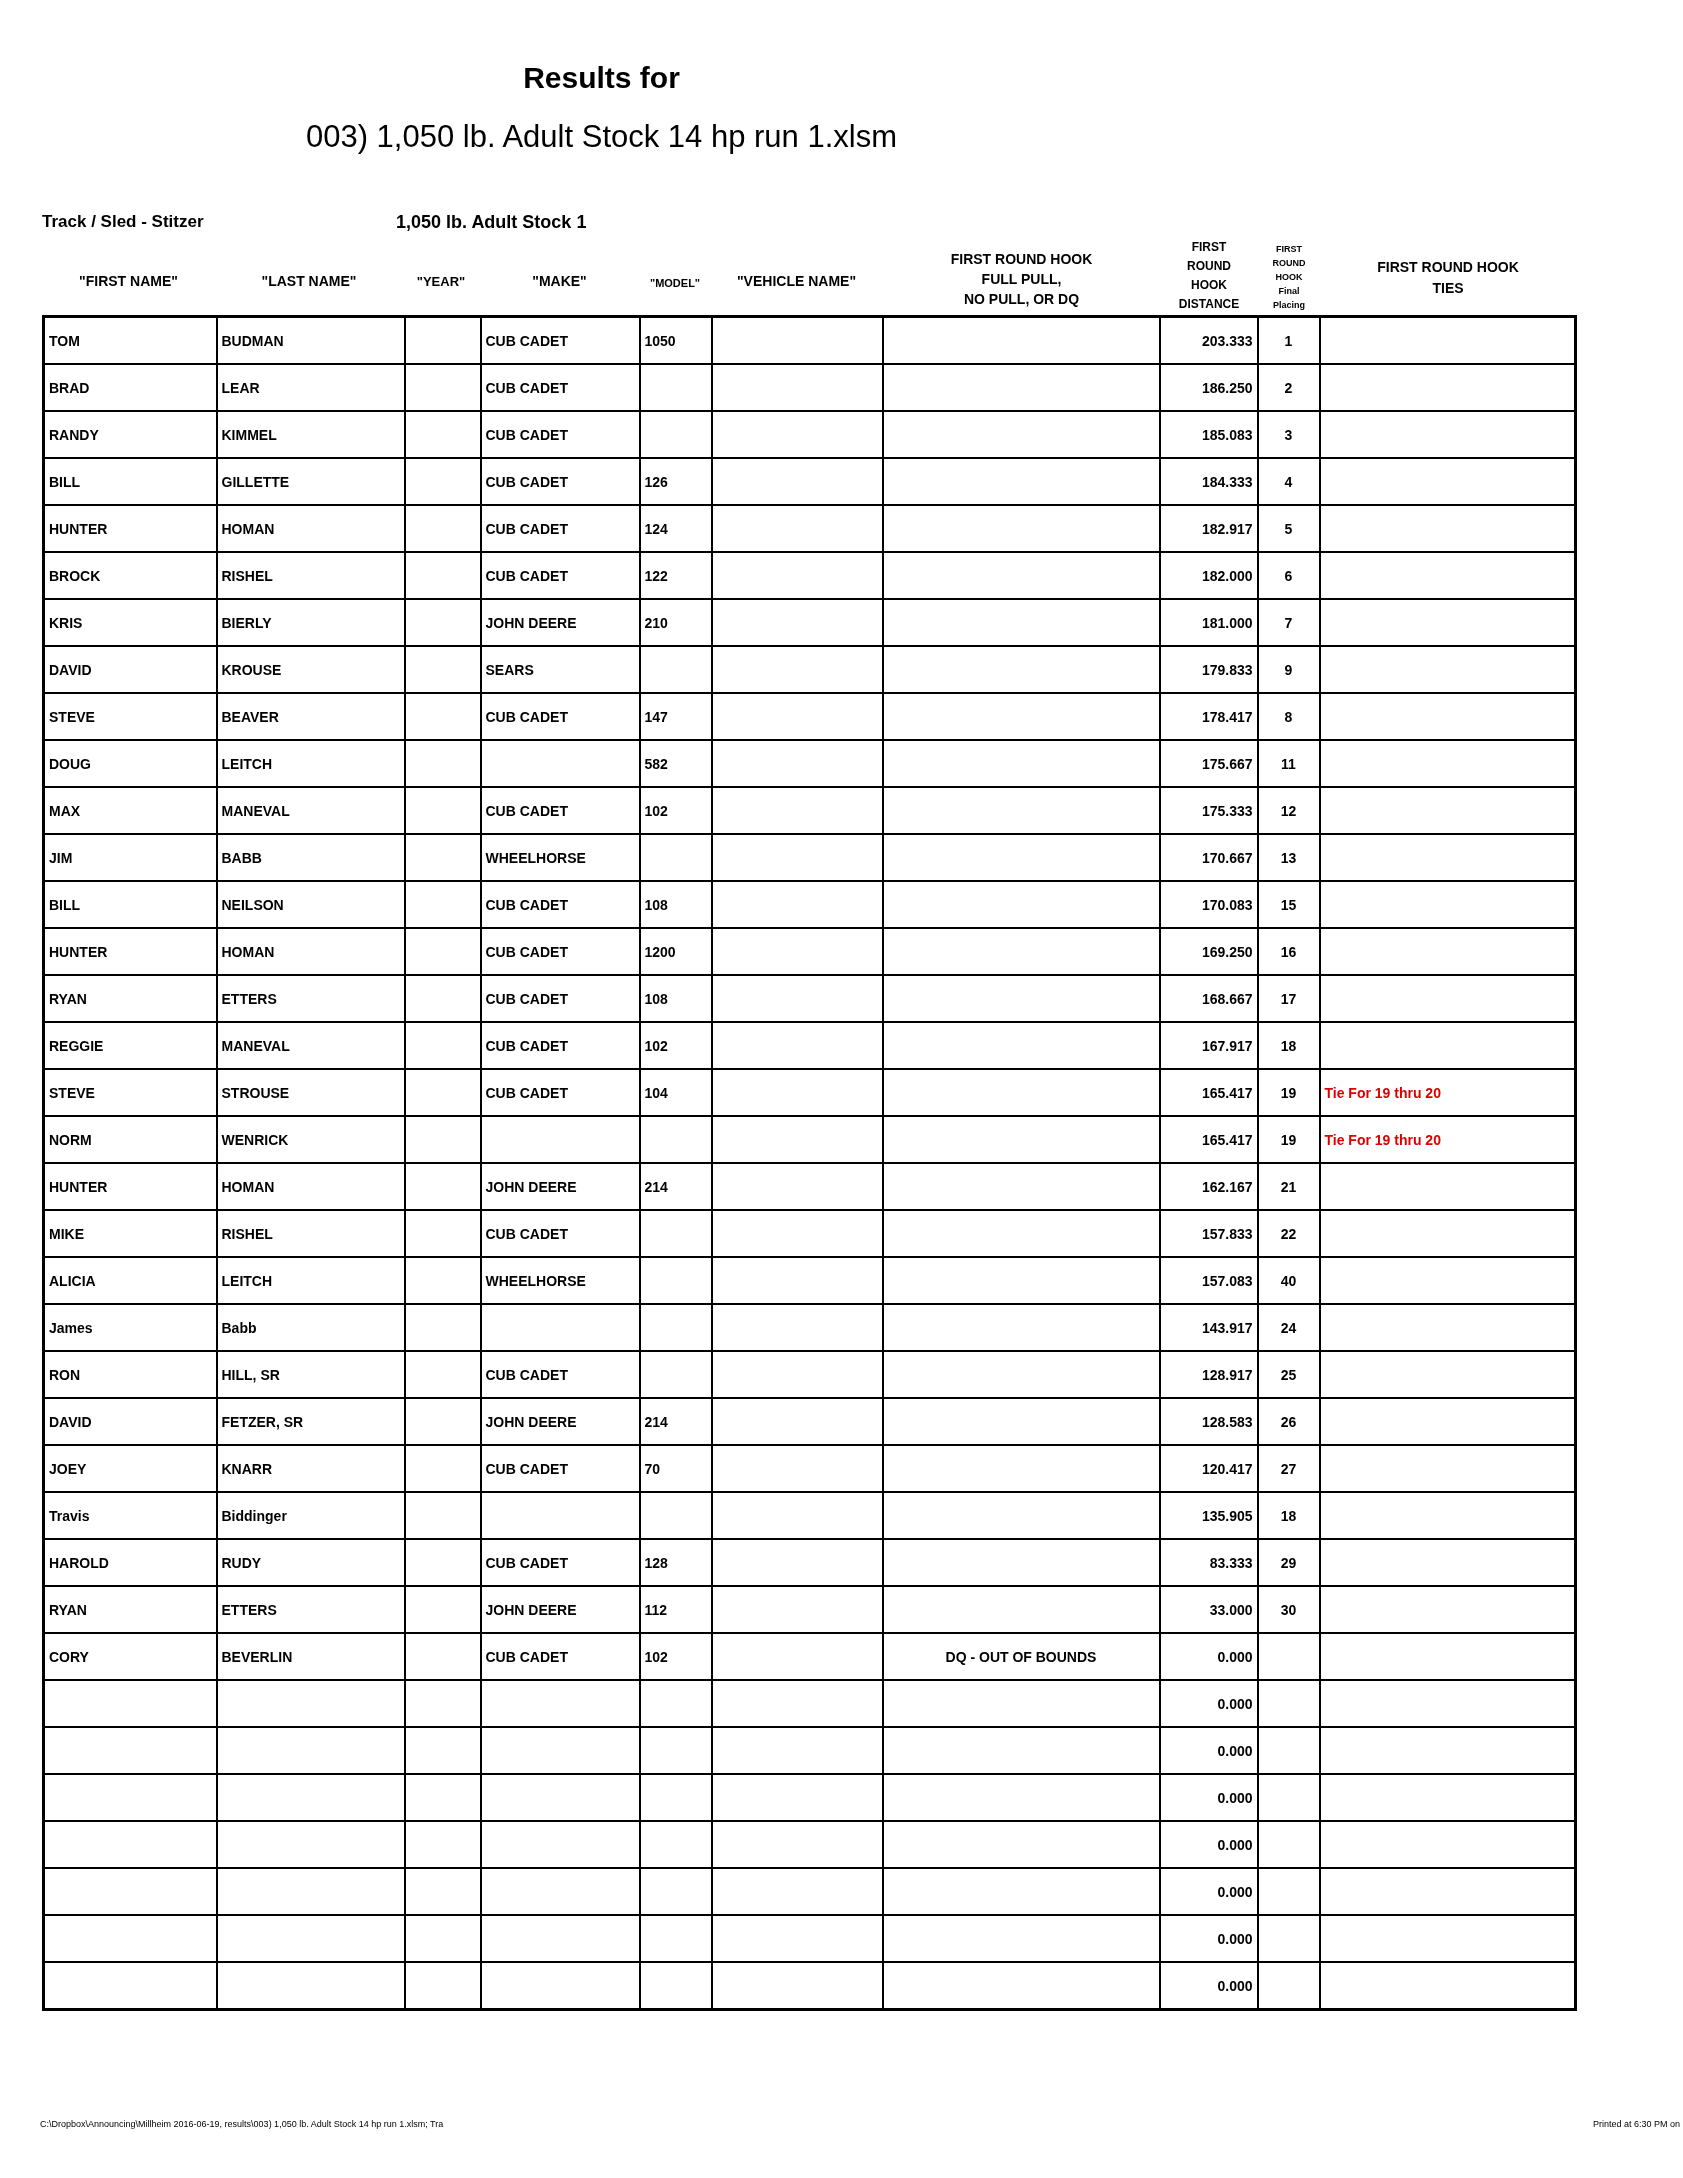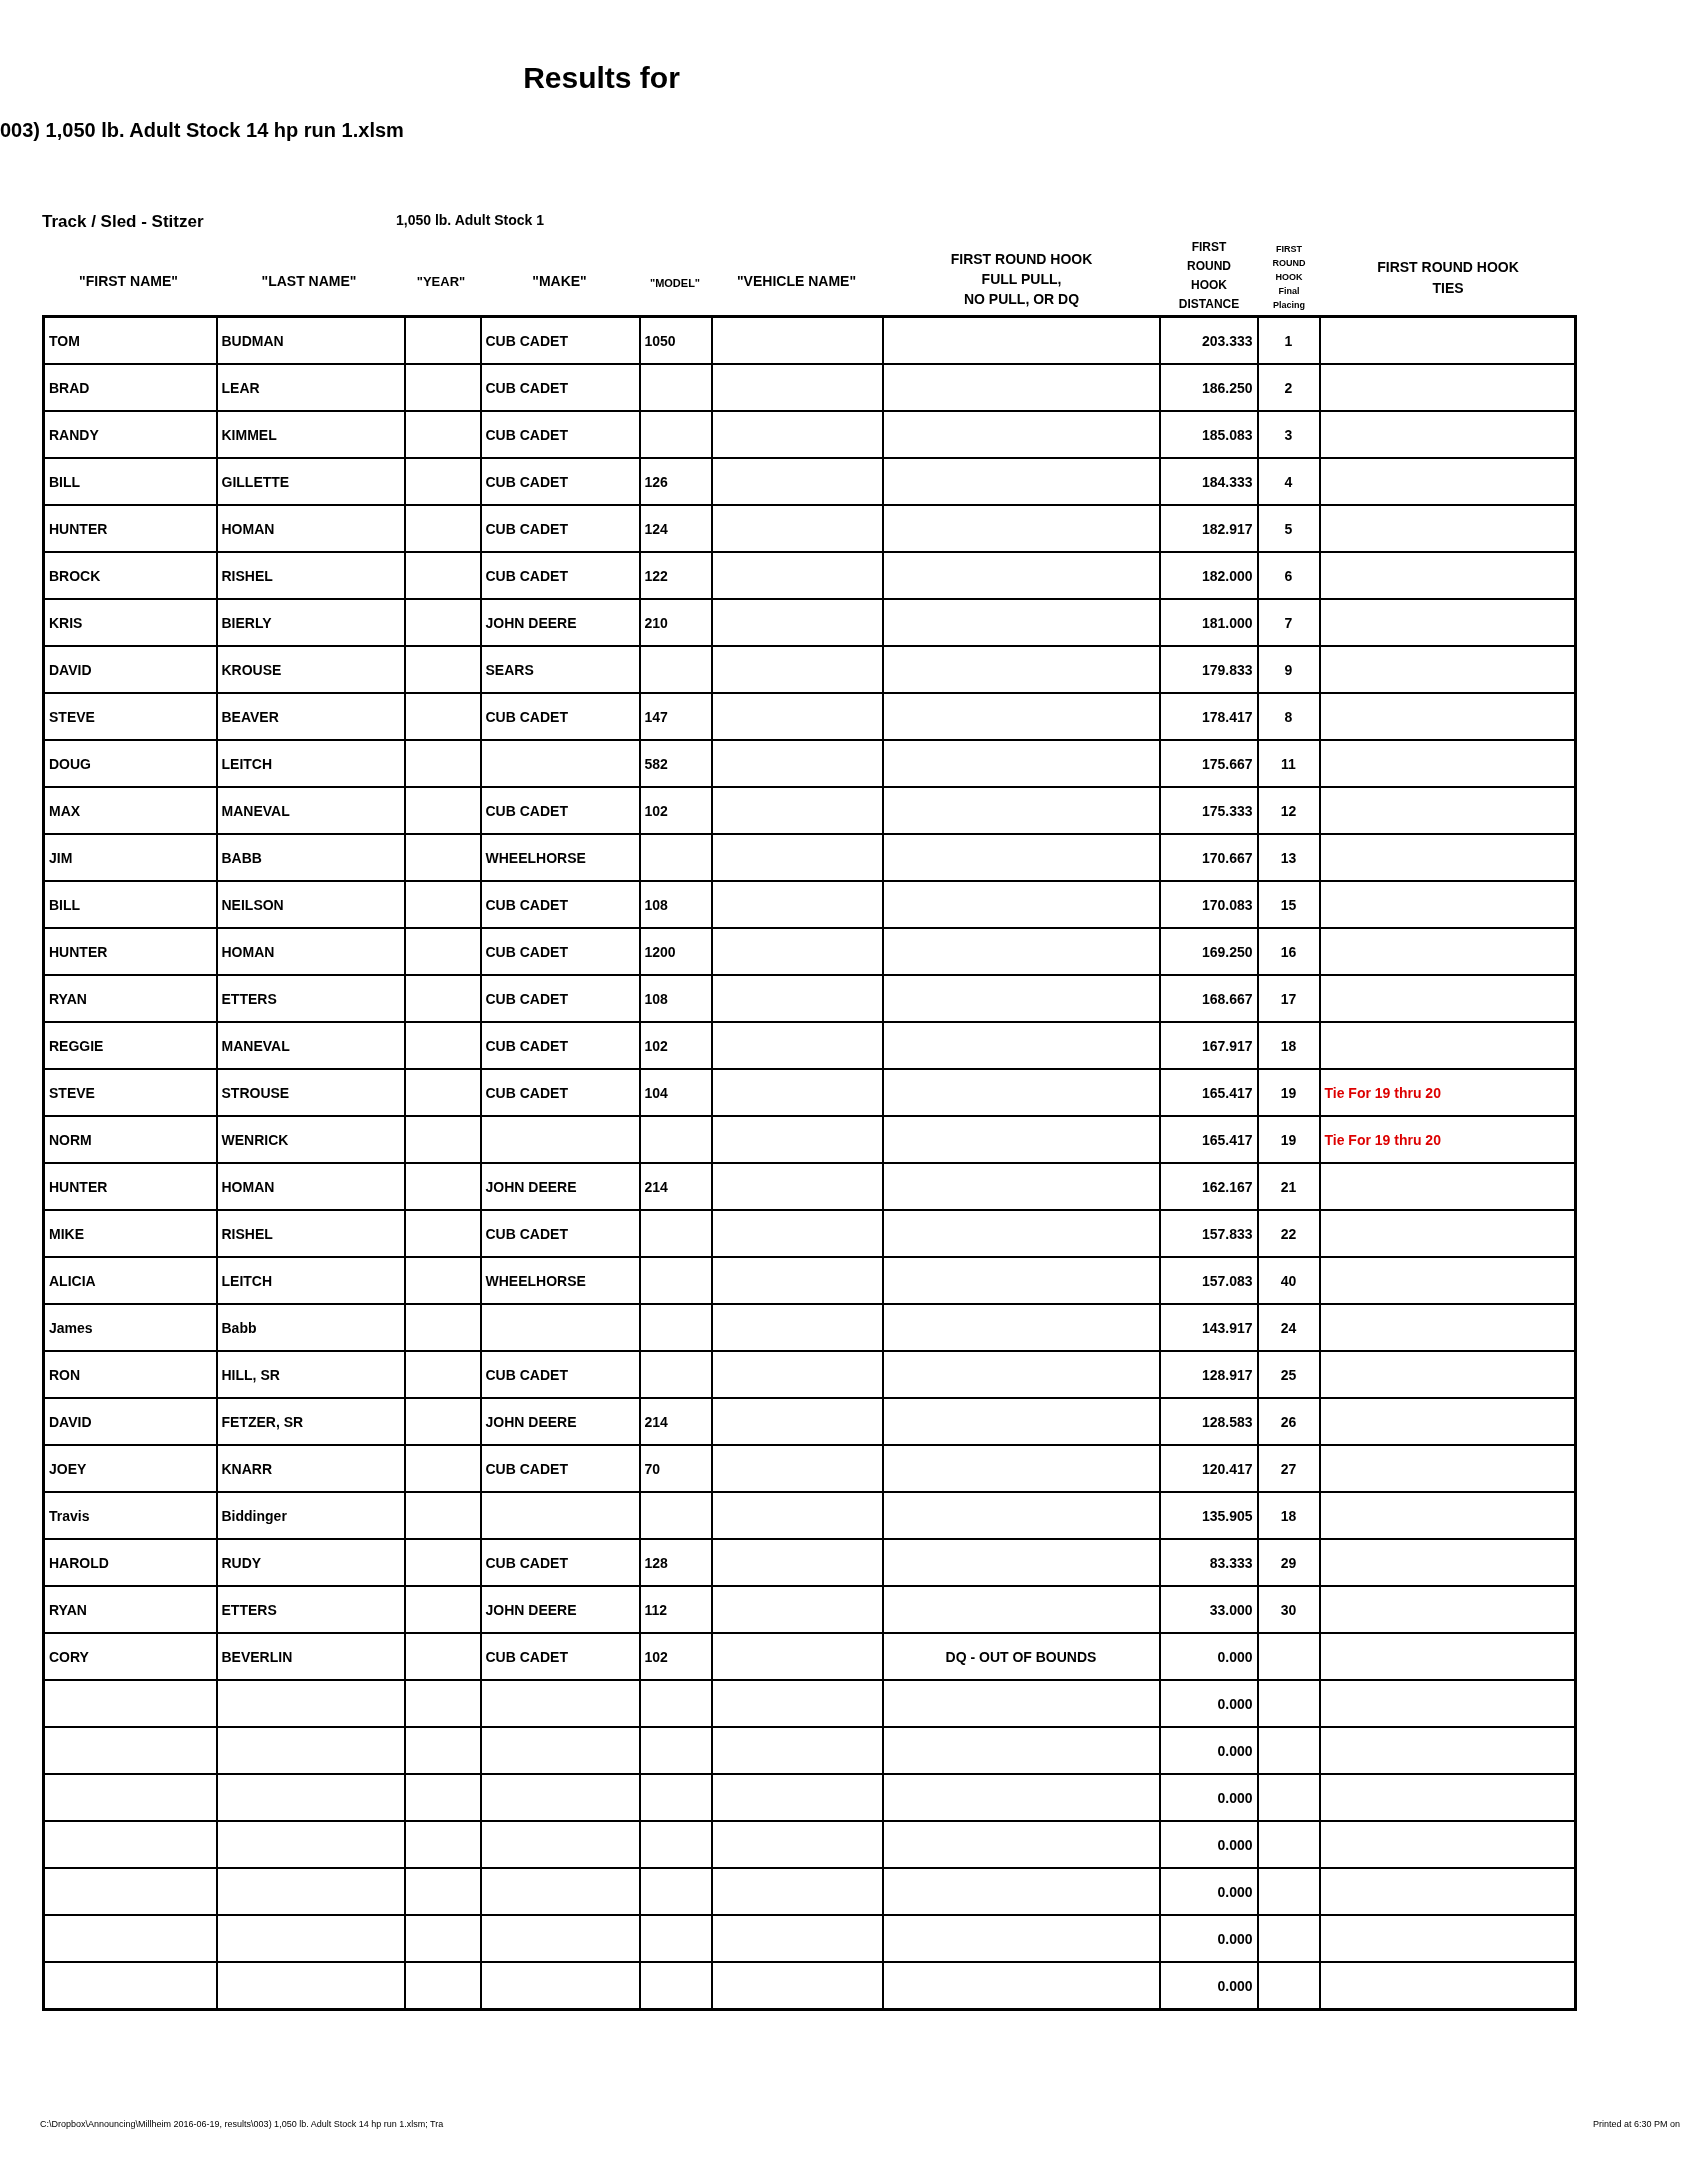--- a/index.html
+++ b/index.html
@@ -10,29 +10,29 @@
     color:#000;
     position:relative;
     overflow:hidden;
   }
   .title1 {
     position:absolute; top:61px; left:0; width:1203px;
     text-align:center; font-size:30px; font-weight:bold;
   }
   .title2 {
     position:absolute; top:119px; left:0; width:1203px;
-    text-align:left; font-size:20px; font-weight:bold;
+    text-align:center; font-size:31px; font-weight:normal;
   }
   .subtitle-track {
     position:absolute; top:212px; left:42px;
     font-size:17px; font-weight:bold;
   }
   .subtitle-class {
     position:absolute; top:212px; left:396px;
-    font-size:14px; font-weight:bold;
+    font-size:18px; font-weight:bold;
   }
   
   .thead-float {
     position:absolute; left:42px; top:224px; width:1535px; height:91px;
   }
   .hcol {
     position:absolute; text-align:center; font-weight:bold; line-height:1.1;
     white-space:nowrap;
   }
   .h-first    { left:0;    width:173px; bottom:26px; font-size:14px; }

